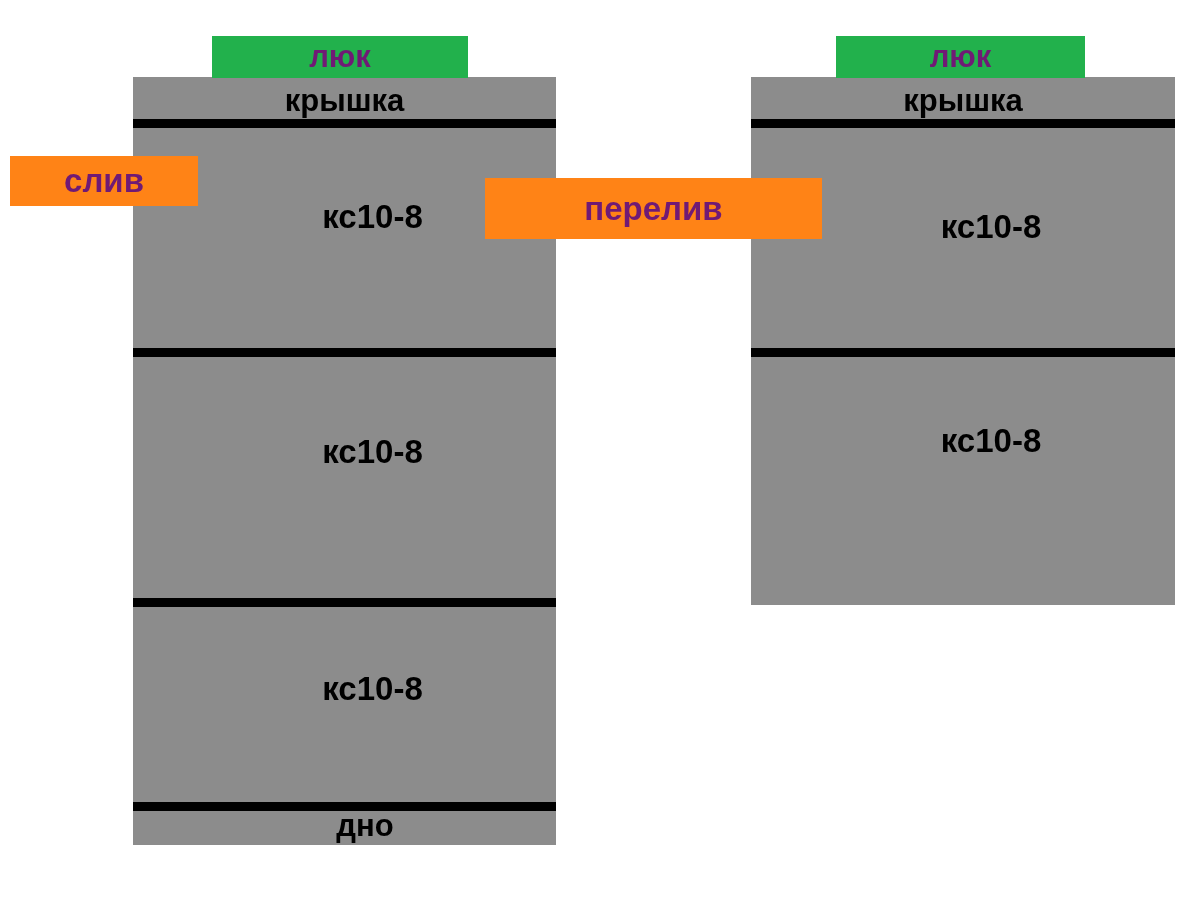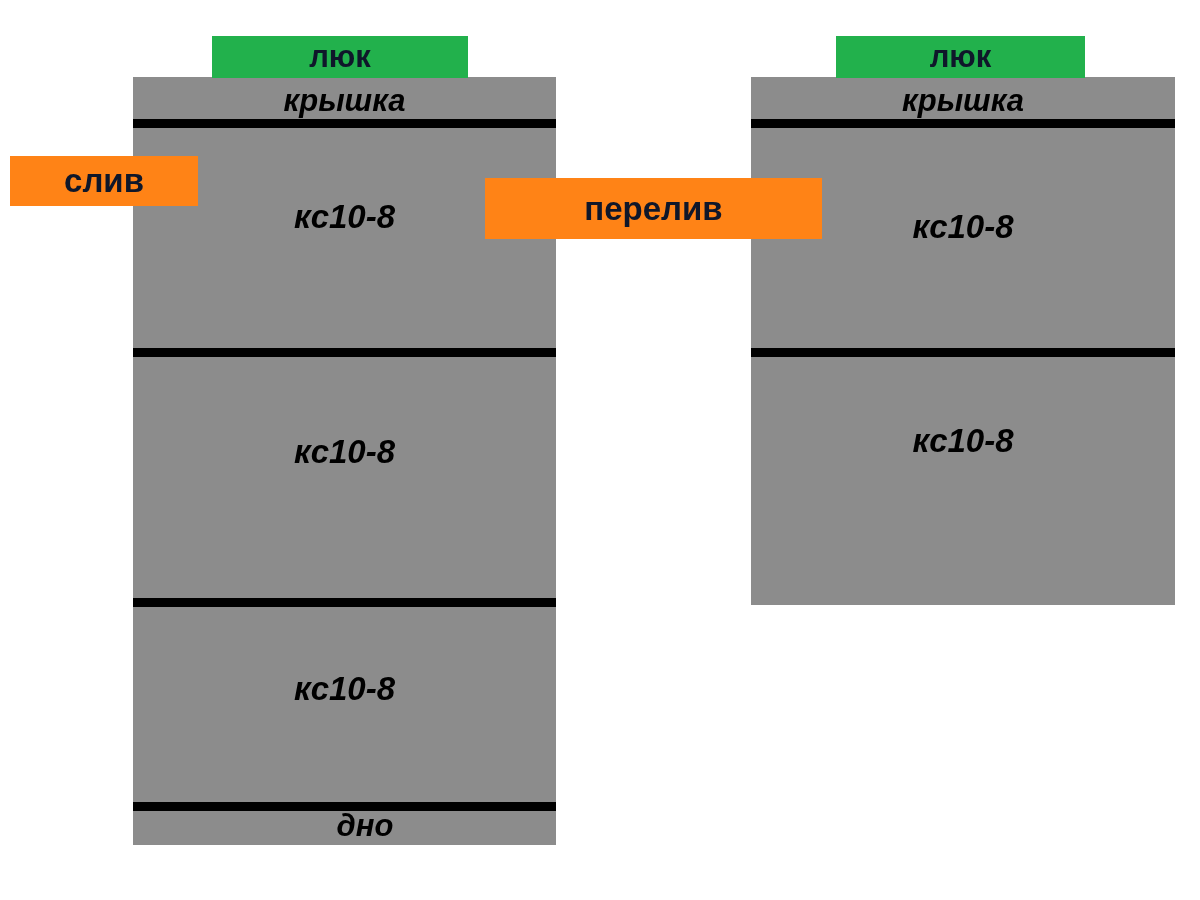--- a/index.html
+++ b/index.html
@@ -48,39 +48,39 @@
   }
 
   
   .tank-label {
     position: absolute;
     text-align: center;
     color: #000000;
     font-weight: bold;
     white-space: nowrap;
     line-height: 1;
-    font-style: italic;
   }
   .label-ring {
     font-size: 33px;
+    margin-left: 28px;
   }
   .label-cap {
     font-size: 31px;
   }
   .label-bottom {
     font-size: 31px;
   }
 
   
   .callout {
     position: absolute;
     display: flex;
     align-items: center;
     justify-content: center;
-    color: #0f172a;
+    color: #701a75;
     font-weight: bold;
     white-space: nowrap;
     box-sizing: border-box;
   }
   .callout-hatch {
     background: #22b14c;
     font-size: 31px;
   }
   .callout-pipe {
     background: #ff8316;

